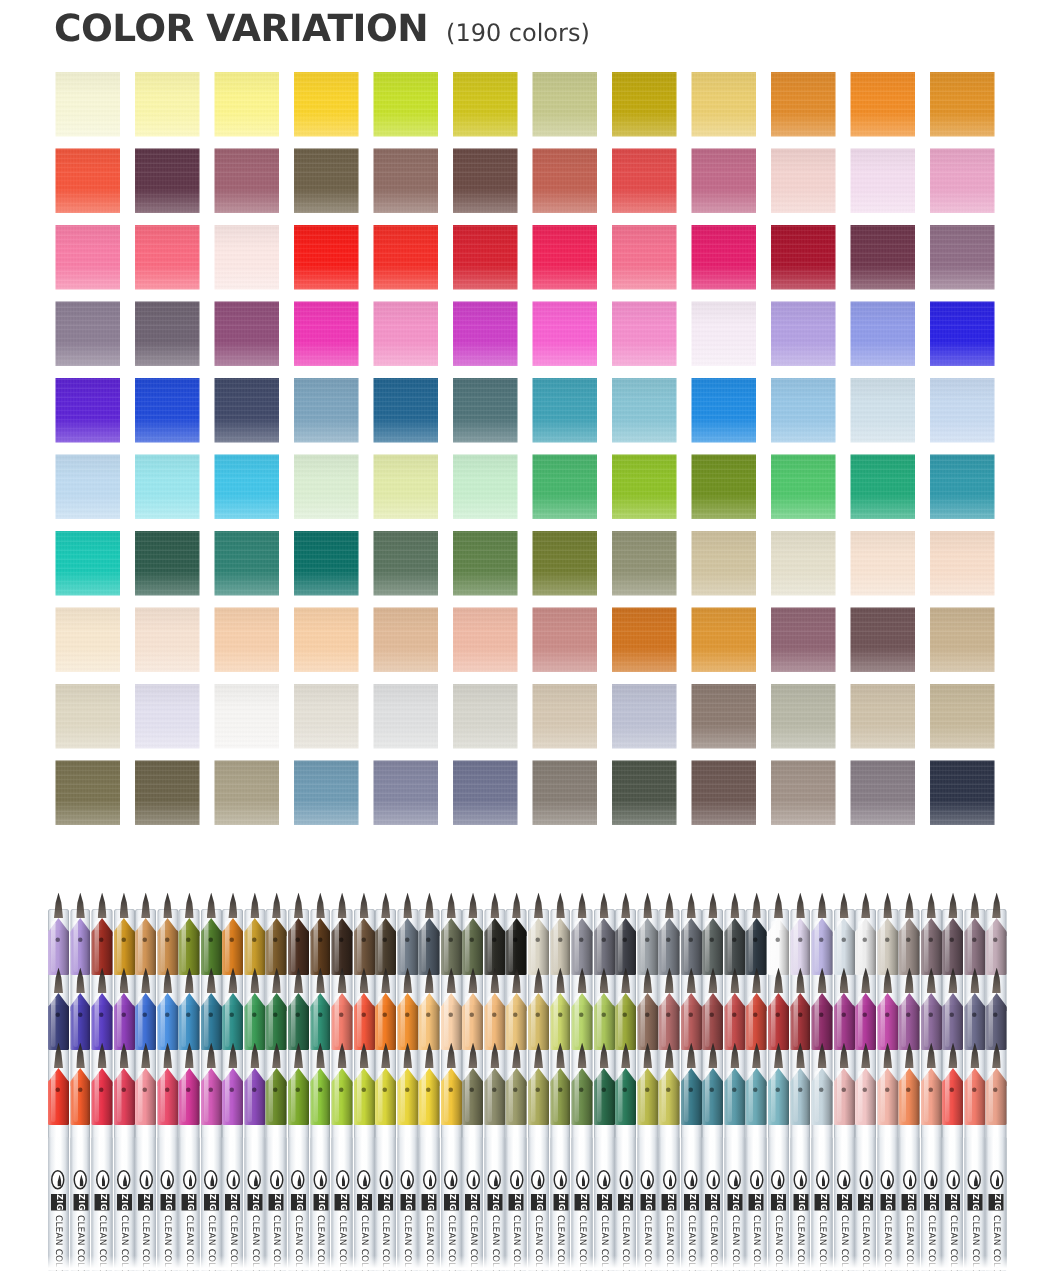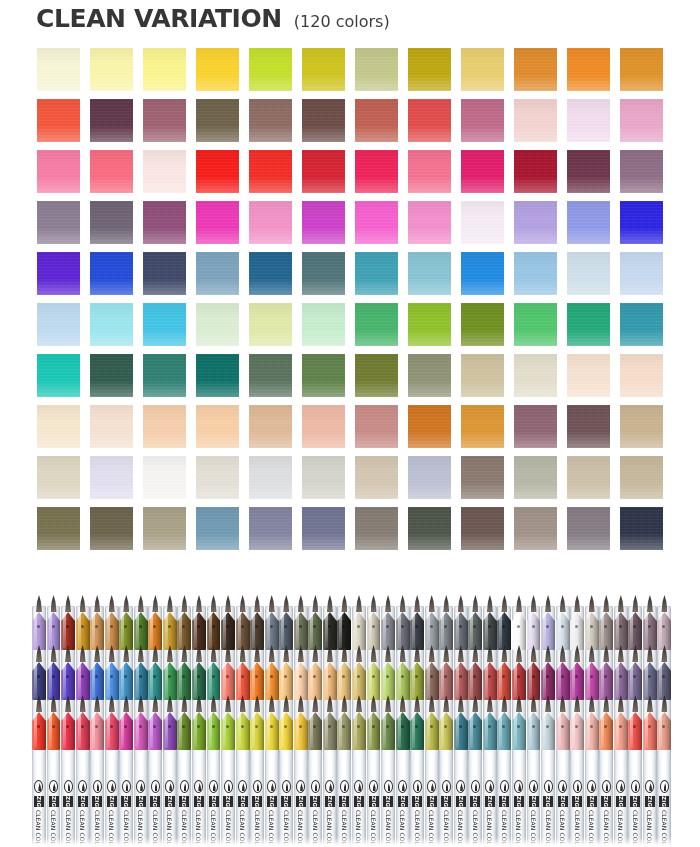--- a/index.html
+++ b/index.html
@@ -196,22 +196,22 @@
     background: linear-gradient(180deg, rgba(255,255,255,0), #ffffff 85%);
     pointer-events: none;
   }
 </style>
 </head>
 <body>
 
 <div id="page">
 
   <div class="title-row">
-    <span class="title-main">CLEAN VARIATION</span>
-    <span class="title-sub">(120 colors)</span>
+    <span class="title-main">COLOR VARIATION</span>
+    <span class="title-sub">(190 colors)</span>
   </div>
 
   <div id="swatch-grid">
       <div class="swatch" style="background: linear-gradient(rgb(235, 234, 203) 0%, rgb(247, 246, 214) 38%, rgb(247, 246, 214) 62%, rgb(249, 249, 226) 100%);">
         <div class="tex"></div>
       </div>
       <div class="swatch" style="background: linear-gradient(rgb(238, 234, 162) 0%, rgb(250, 246, 171) 38%, rgb(250, 246, 171) 62%, rgb(252, 249, 196) 100%);">
         <div class="tex"></div>
       </div>
       <div class="swatch" style="background: linear-gradient(rgb(239, 233, 133) 0%, rgb(252, 245, 140) 38%, rgb(252, 245, 140) 62%, rgb(253, 248, 175) 100%);">

